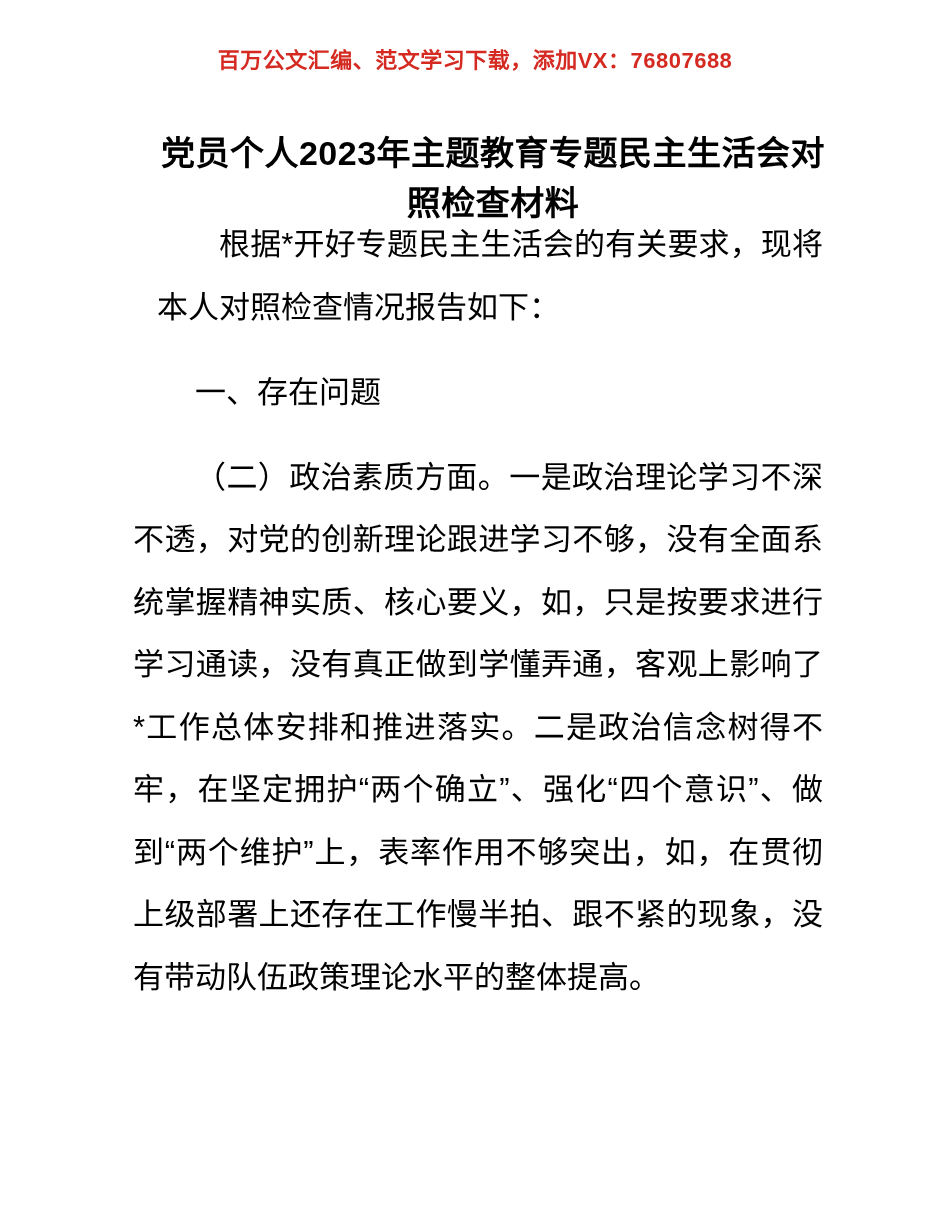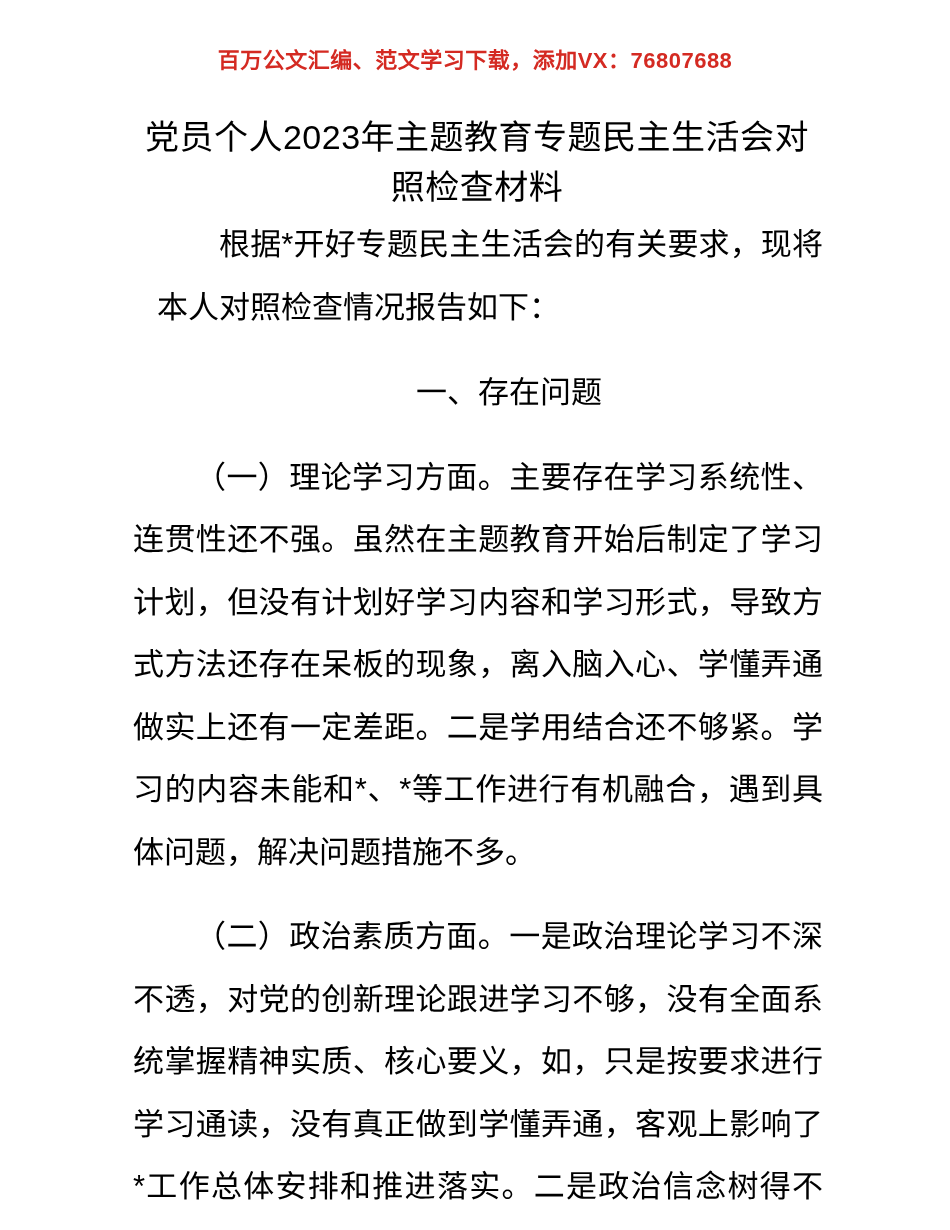--- a/index.html
+++ b/index.html
@@ -41,24 +41,24 @@
   }
 
   
   .doc-title {
     position: absolute;
     left: 133px;
     top: 112px;
     width: 688px;
     text-align: center;
     font-size: 34px;
-    font-weight: normal;
+    font-weight: bold;
     line-height: 50px;
     letter-spacing: 0.5px;
-    margin: 0;
+    margin: 16px;
   }
 
   
   .doc-body {
     position: absolute;
     left: 133px;
     top: 214px;
     width: 690px;
   }
 
@@ -77,21 +77,20 @@
     margin-top: 0;
   }
 
   .heading {
     margin: 0;
     font-size: 31px;
     line-height: 62.5px;
     font-weight: normal;
     text-indent: 2em;
     letter-spacing: 0px;
-    text-align: center;
   }
 
   
   .gap-intro  { margin-bottom: 23px; margin-left: 24px; }
   .gap-head   { margin-bottom: 22px; }
   .gap-sect   { margin-bottom: 22px; }
 </style>
 </head>
 <body>
 
@@ -102,19 +101,18 @@
   </div>
 
   <h1 class="doc-title">党员个人2023年主题教育专题民主生活会对照检查材料</h1>
 
   <div class="doc-body">
 
     <p class="para gap-intro">根据*开好专题民主生活会的有关要求，现将本人对照检查情况报告如下：</p>
 
     <p class="heading gap-head">一、存在问题</p>
 
-    <p class="para gap-sect">（一）理论学习方面。主要存在学习系统性、连贯性还不强。虽然在主题教育开始后制定了学习计划，但没有计划好学习内容和学习形式，导致方式方法还存在呆板的现象，离入脑入心、学懂弄通做实上还有一定差距。二是学用结合还不够紧。学习的内容未能和*、*等工作进行有机融合，遇到具体问题，解决问题措施不多。</p>
 
     <p class="para gap-sect">（二）政治素质方面。一是政治理论学习不深不透，对党的创新理论跟进学习不够，没有全面系统掌握精神实质、核心要义，如，只是按要求进行学习通读，没有真正做到学懂弄通，客观上影响了*工作总体安排和推进落实。二是政治信念树得不牢，在坚定拥护“两个确立”、强化“四个意识”、做到“两个维护”上，表率作用不够突出，如，在贯彻上级部署上还存在工作慢半拍、跟不紧的现象，没有带动队伍政策理论水平的整体提高。</p>
 
   </div>
 
 </div>
 
 </body></html>

